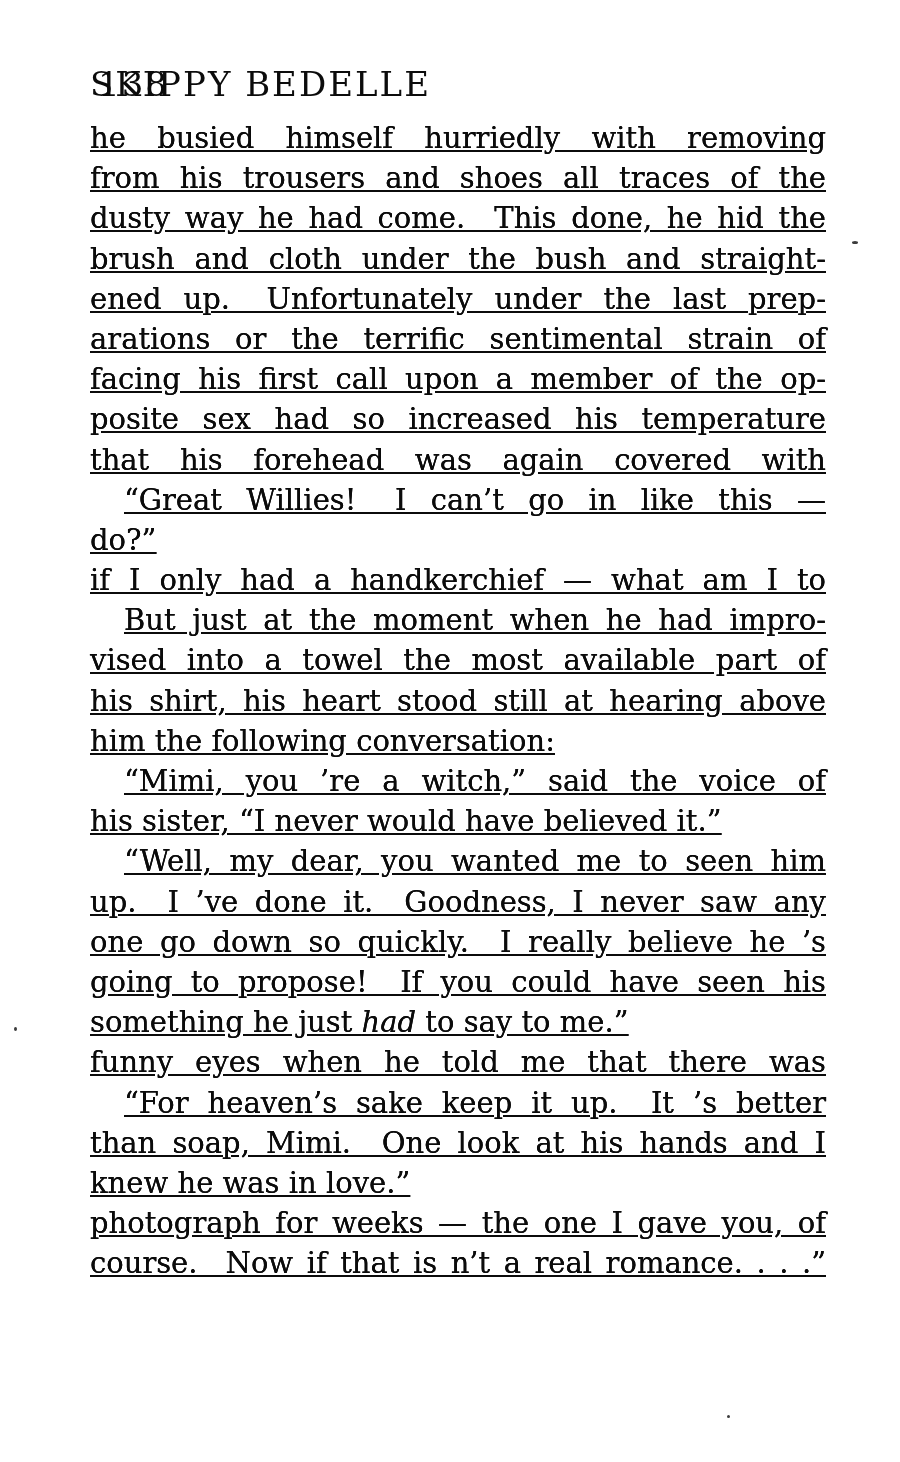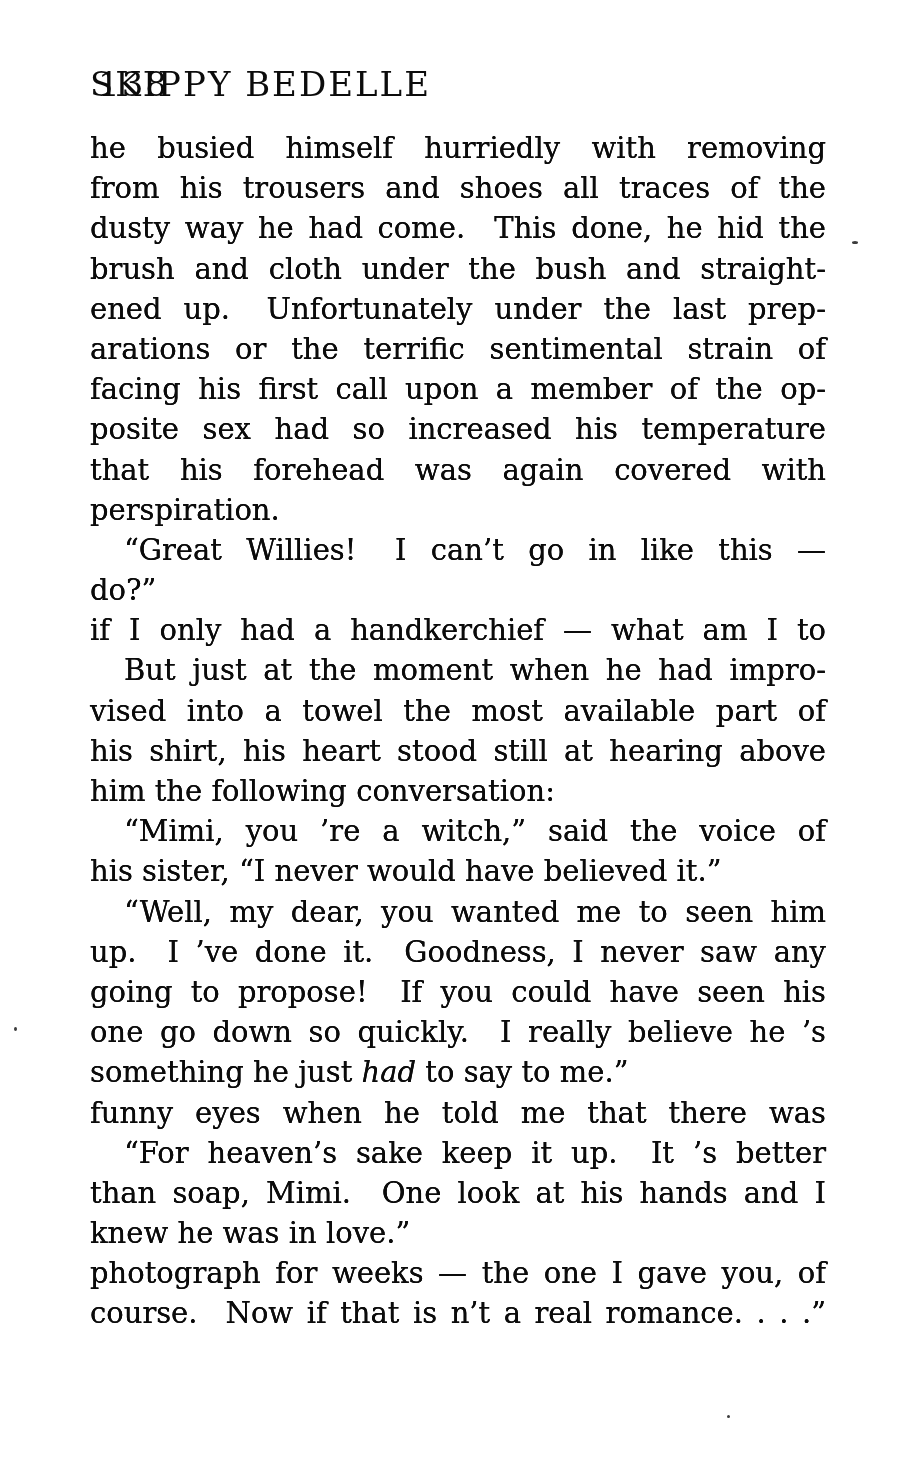--- a/index.html
+++ b/index.html
@@ -33,22 +33,23 @@
   }
   .running-title {
     display: block;
     text-align: left;
     letter-spacing: 2px;
     white-space: nowrap;
   }
   .text-body {
     position: absolute;
     left: 90px;
-    top: 128px;
+    top: 118px;
     width: 736px;
+    text-decoration: underline;
   }
   .line {
     height: 40.2px;
     line-height: 40.2px;
     font-size: 29px;
     text-shadow: 0 0 0.5px #000;
     overflow: visible;
     white-space: nowrap;
   }
   .line.j {
@@ -81,34 +82,33 @@
   <div class="text-body">
       <div class="line j">he busied himself hurriedly with removing</div>
       <div class="line j">from his trousers and shoes all traces of the</div>
       <div class="line j">dusty way he had come.  This done, he hid the</div>
       <div class="line j">brush and cloth under the bush and straight-</div>
       <div class="line j">ened up.  Unfortunately under the last prep-</div>
       <div class="line j">arations or the terrific sentimental strain of</div>
       <div class="line j">facing his first call upon a member of the op-</div>
       <div class="line j">posite sex had so increased his temperature</div>
       <div class="line j">that his forehead was again covered with</div>
-      <div class="line">perspiration.</div>
       <div class="line j ind">“Great Willies!  I can’t go in like this —</div>
       <div class="line">do?”</div>
       <div class="line j">if I only had a handkerchief — what am I to</div>
       <div class="line j ind">But just at the moment when he had impro-</div>
       <div class="line j">vised into a towel the most available part of</div>
       <div class="line j">his shirt, his heart stood still at hearing above</div>
       <div class="line">him the following conversation:</div>
       <div class="line j ind">“Mimi, you ’re a witch,” said the voice of</div>
       <div class="line">his sister, “I never would have believed it.”</div>
       <div class="line j ind">“Well, my dear, you wanted me to seen him</div>
       <div class="line j">up.  I ’ve done it.  Goodness, I never saw any</div>
+      <div class="line j">one go down so quickly.  I really believe he ’s</div>
       <div class="line j">going to propose!  If you could have seen his</div>
-      <div class="line j">one go down so quickly.  I really believe he ’s</div>
       <div class="line">something he just <i>had</i> to say to me.”</div>
       <div class="line j">funny eyes when he told me that there was</div>
       <div class="line j ind">“For heaven’s sake keep it up.  It ’s better</div>
       <div class="line j">than soap, Mimi.  One look at his hands and I</div>
       <div class="line">knew he was in love.”</div>
       <div class="line j">photograph for weeks — the one I gave you, of</div>
       <div class="line j">course.  Now if that is n’t a real romance. . . .”</div>
     </div>
 
   <div class="speck s1"></div>

